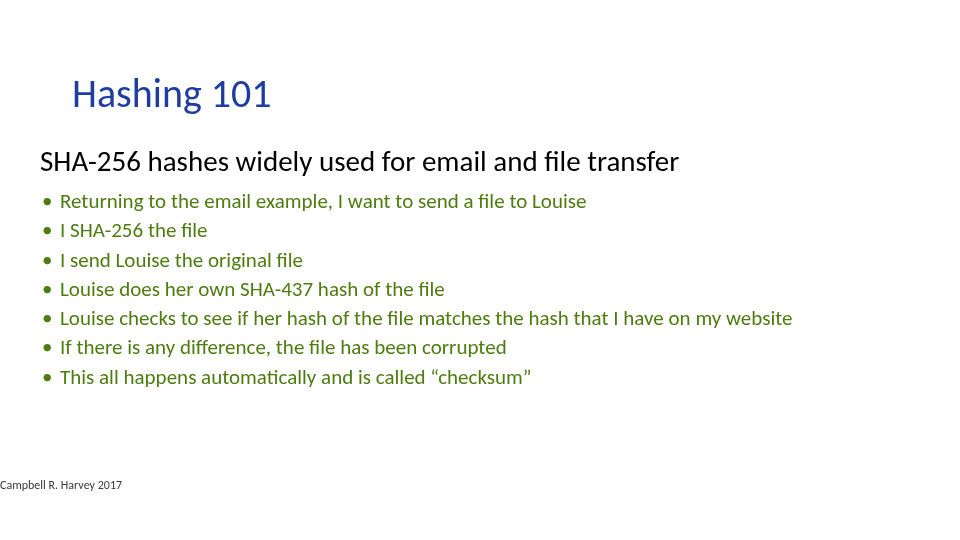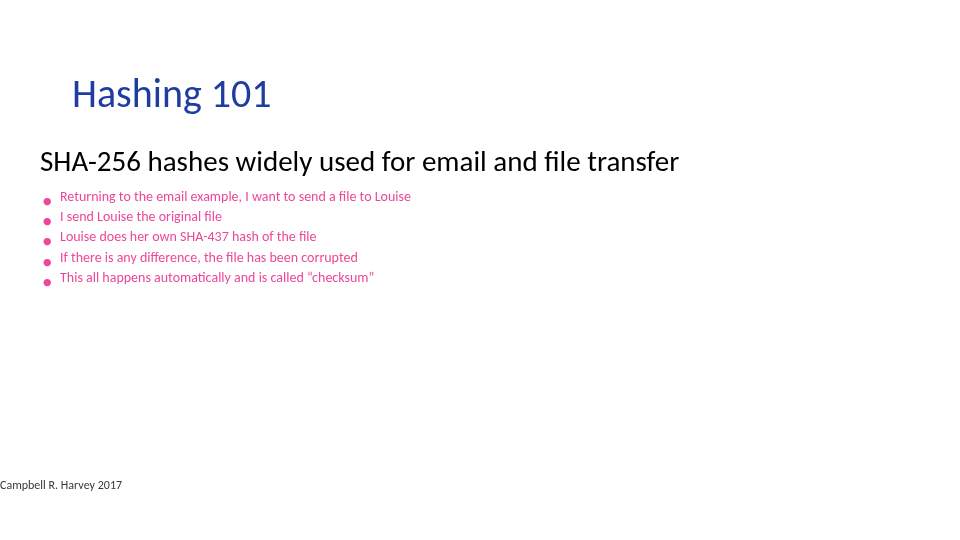--- a/index.html
+++ b/index.html
@@ -34,22 +34,22 @@
     font-size: 29px;
     font-weight: 400;
     color: #000000;
     line-height: 1.15;
   }
   .bullets {
     position: absolute;
     left: 40px;
     top: 188px;
     right: 40px;
-    font-size: 14px;
-    color: #ec4899;
+    font-size: 21px;
+    color: #4d7c0f;
     line-height: 1.3;
   }
   .bullets ul {
     list-style: none;
     margin: 0;
     padding: 0;
   }
   .bullets li {
     position: relative;
     padding-left: 20px;
@@ -77,22 +77,24 @@
 
 <div class="slide">
 
   <div class="title">Hashing 101</div>
 
   <div class="subtitle">SHA-256 hashes widely used for email and file transfer</div>
 
   <div class="bullets">
     <ul>
       <li>Returning to the email example, I want to send a file to Louise</li>
+      <li>I SHA-256 the file</li>
       <li>I send Louise the original file</li>
       <li>Louise does her own SHA-437 hash of the file</li>
+      <li>Louise checks to see if her hash of the file matches the hash that I have on my website</li>
       <li>If there is any difference, the file has been corrupted</li>
       <li>This all happens automatically and is called “checksum”</li>
     </ul>
   </div>
 
   <div class="footer">Campbell R. Harvey 2017</div>
 
 </div>
 
 </body></html>

